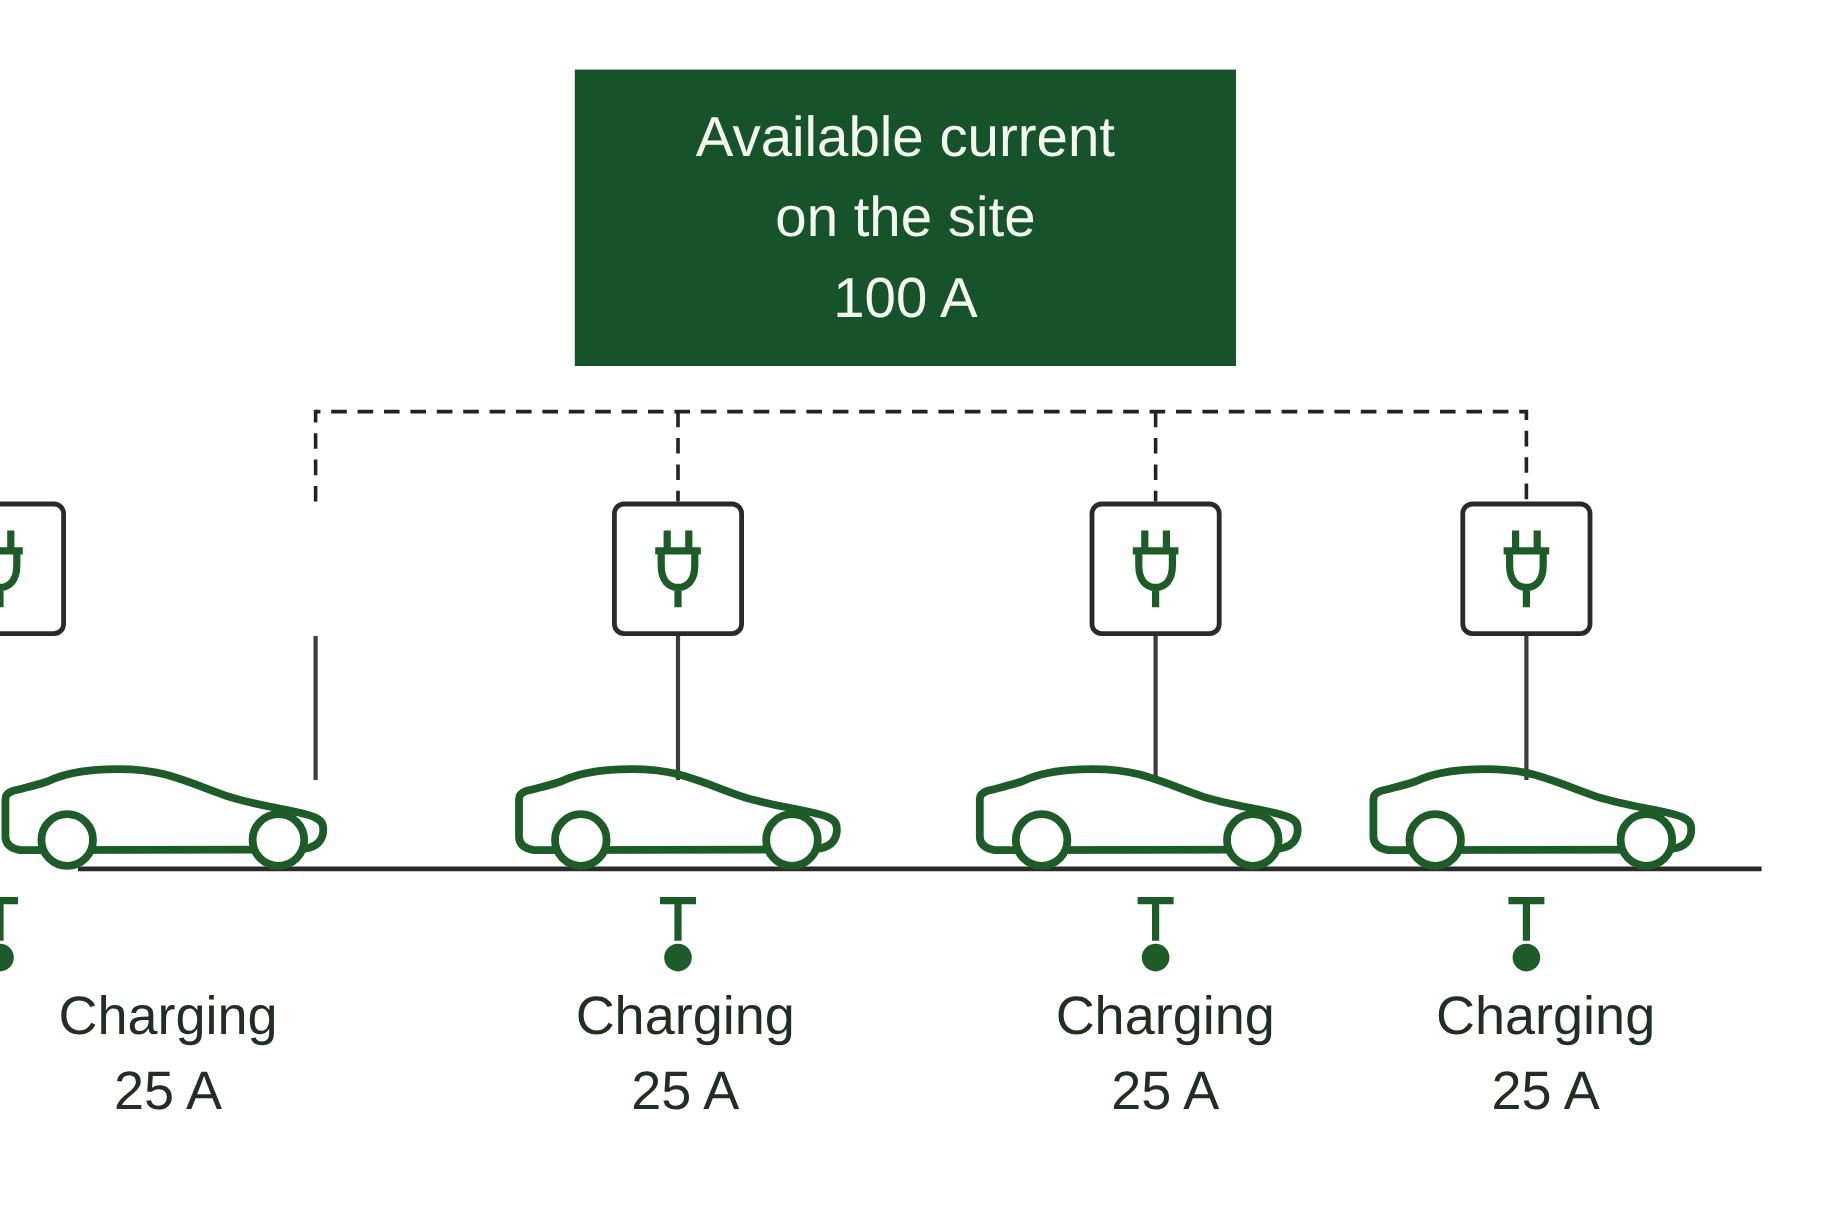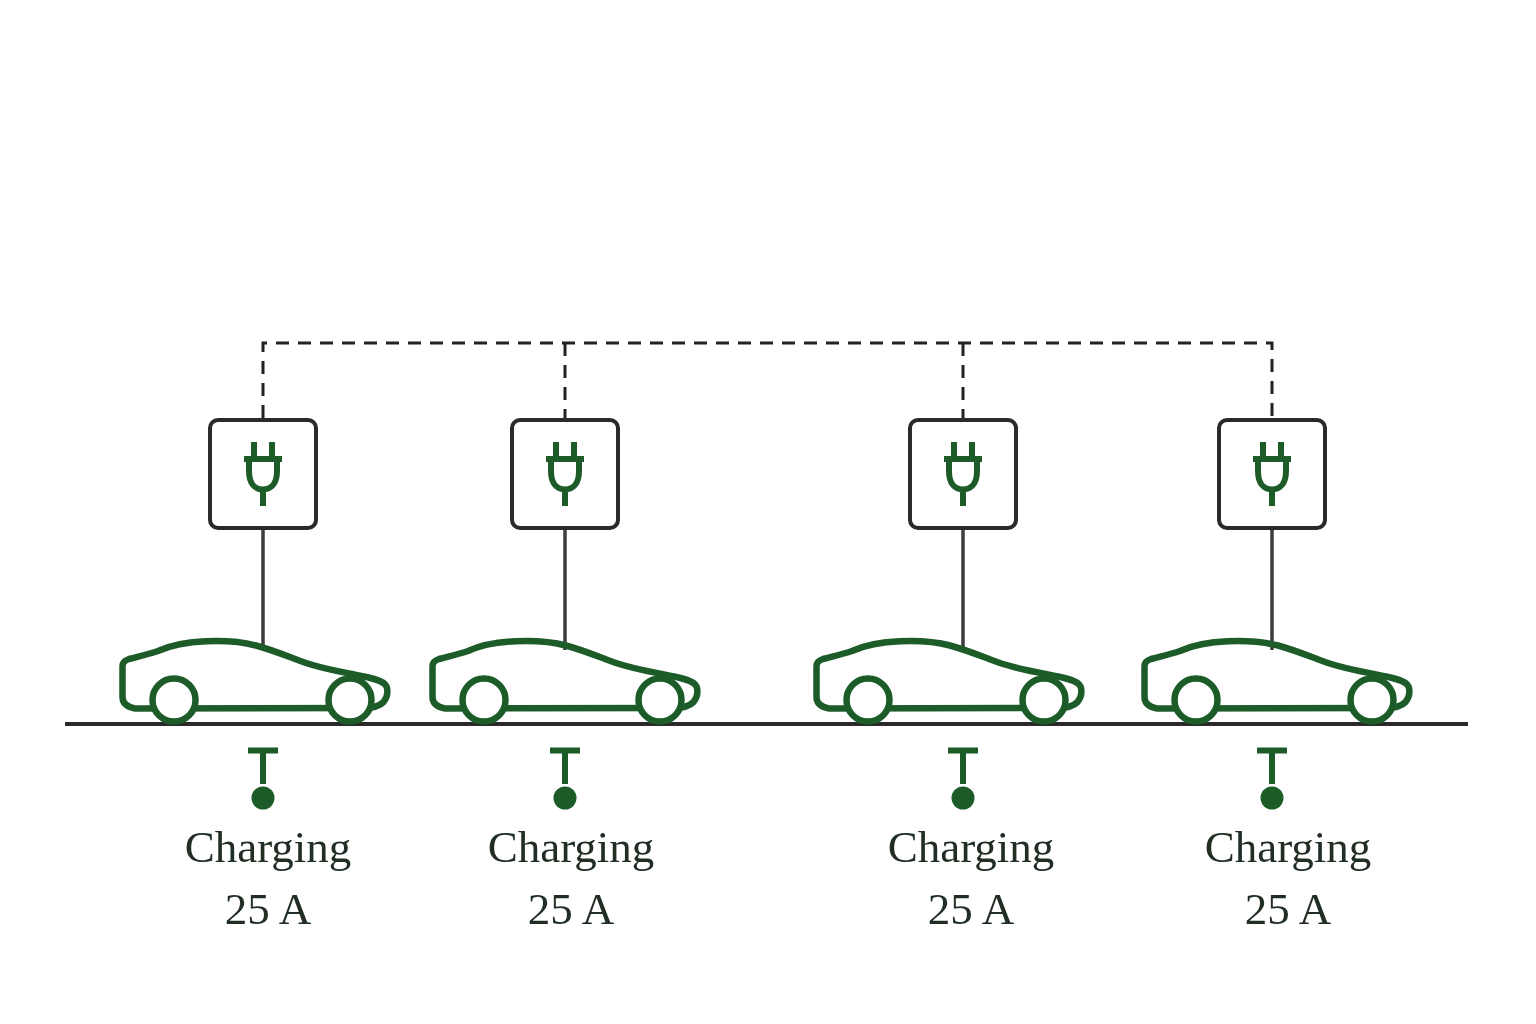--- a/index.html
+++ b/index.html
@@ -119,28 +119,32 @@
   }
   .label {
     position: absolute;
     left: calc(var(--labeldx) - 140px);
     top: 816px;
     width: 280px;
     text-align: center;
     color: var(--label-text, #212e23);
     font-size: 45px;
     line-height: 62px;
-    font-family: Liberation Serif, serif;
   }
 </style>
 </head>
 <body>
 
 <div class="canvas">
 
+  <div class="title-box">
+    <div>Available current</div>
+    <div>on the site</div>
+    <div>100 A</div>
+  </div>
 
   <svg class="wires" width="1536" height="1024" viewBox="0 0 1536 1024">
     <path class="dashed-wire" d="M263,418 V343 H1272 V418 M565,343 V418 M963,343 V418"></path>
     <path class="cable" d="M263,530 V650 M565,530 V650 M963,530 V650 M1272,530 V650"></path>
     <path class="ground" d="M65,724 H1468"></path>
   </svg>
 
   <div class="station">
     <div class="charger">
       <svg width="44" height="66" viewBox="0 0 44 66">

